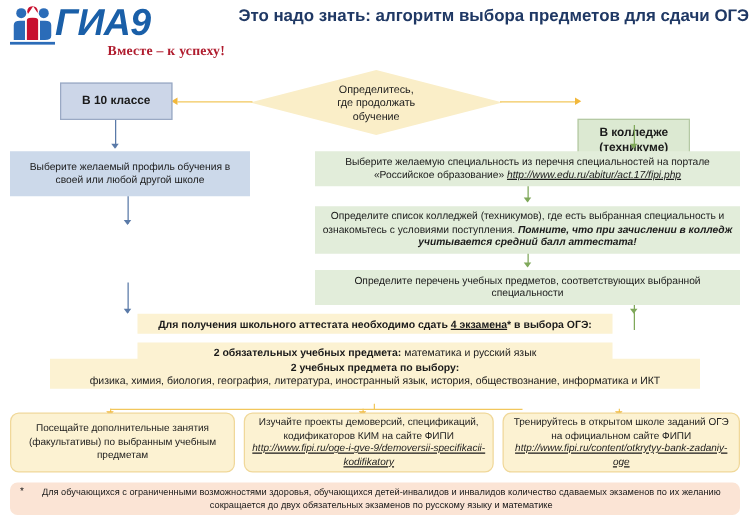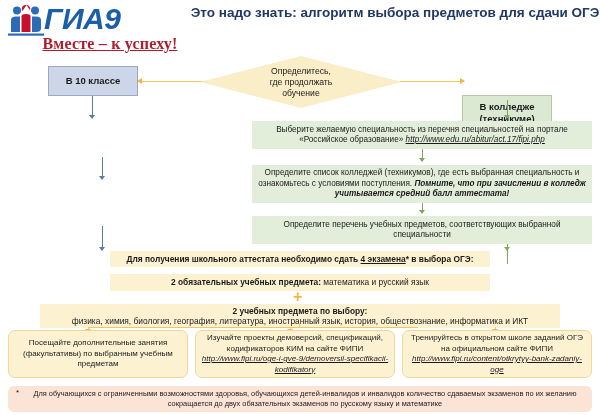--- a/index.html
+++ b/index.html
@@ -45,27 +45,26 @@
     font-size: 30px;
     letter-spacing: -0.5px;
     color: #1a5fa8;
     line-height: 32px;
   }
   .logo-sub {
     position: absolute;
     left: 34px;
     top: 32px;
     width: 140px;
-    text-align: center;
+    text-align: right;
     font-family: "Liberation Serif", serif;
     font-weight: bold;
-    font-size: 16px;
+    font-size: 11px;
     color: #b01c2e;
     letter-spacing: 0.2px;
-    text-decoration: underline;
   }
 
   .main-title {
     position: absolute;
     left: 185px;
     top: 4px;
     width: 420px;
     text-align: center;
     font-family: "Liberation Sans", sans-serif;
     font-weight: bold;
@@ -268,20 +267,23 @@
   <div class="conn conn-h-yellow" style="left:400px; top:81px; width:61px;"></div>
   <div class="arrow arrow-right" style="left:460px; top:78px;"></div>
 
   <div class="node node-blue" style="left:48px; top:66px; width:90px; height:30px; font-size:9.5px; font-weight:bold;">
     <span>В 10 классе</span>
   </div>
 
   <div class="conn conn-v-blue" style="left:92px; top:96px; height:22px;"></div>
   <div class="arrow arrow-down-blue" style="left:89px; top:115px;"></div>
 
+  <div class="node node-blue-light" style="left:8px; top:121px; width:192px; height:36px;">
+    <span>Выберите желаемый профиль обучения в своей или любой другой школе</span>
+  </div>
 
   <div class="conn conn-v-blue" style="left:102px; top:157px; height:22px;"></div>
   <div class="arrow arrow-down-blue" style="left:99px; top:176px;"></div>
 
 
   <div class="conn conn-v-blue" style="left:102px; top:226px; height:24px;"></div>
   <div class="arrow arrow-down-blue" style="left:99px; top:247px;"></div>
 
   <div class="node node-green" style="left:462px; top:64px; width:90px; height:36px; font-size:9.5px; font-weight:bold; line-height:12px;">
     <div>
@@ -325,21 +327,21 @@
   </div>
 
   <div class="node node-yellow" style="left:110px; top:274px; width:380px; height:17px; font-size:8.4px;">
     <div>
       <span class="bold">2 обязательных учебных предмета:</span><span> математика и русский язык</span>
     </div>
   </div>
 
   <div class="plus-mark" style="left:293px; top:292px;">+</div>
 
-  <div class="node node-yellow" style="left:40px; top:304px; width:520px; height:24px; font-size:8.4px;">
+  <div class="node node-yellow" style="left:40px; top:287px; width:520px; height:24px; font-size:8.4px;">
     <div>
       <span class="bold">2 учебных предмета по выбору:</span><br>
       <span>физика, химия, биология, география, литература, иностранный язык, история, обществознание, информатика и ИКТ</span>
     </div>
   </div>
 
   <div class="conn conn-v-yellow" style="left:299px; top:323px; height:5px;"></div>
   <div class="conn conn-h-yellow" style="left:88px; top:327px; width:330px;"></div>
   <div class="conn conn-v-yellow" style="left:88px; top:327px; height:5px;"></div>
   <div class="arrow arrow-down-yellow" style="left:85px; top:329px;"></div>

